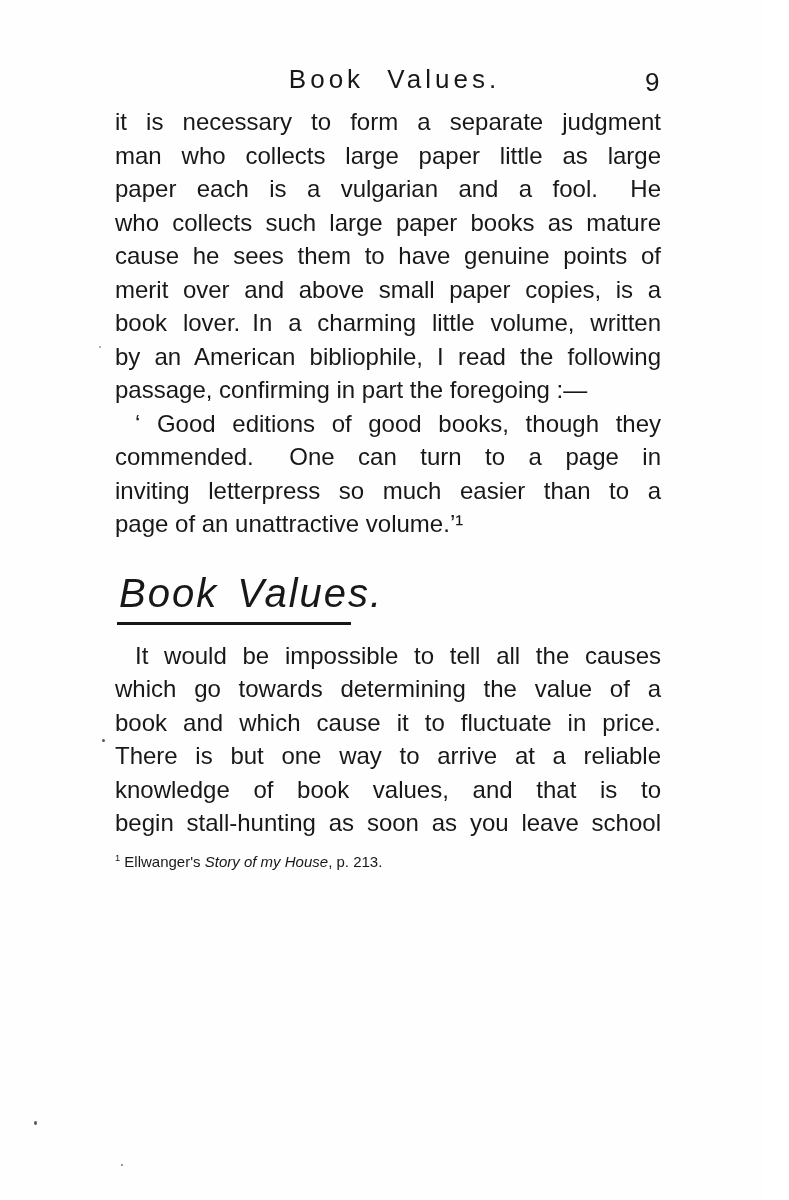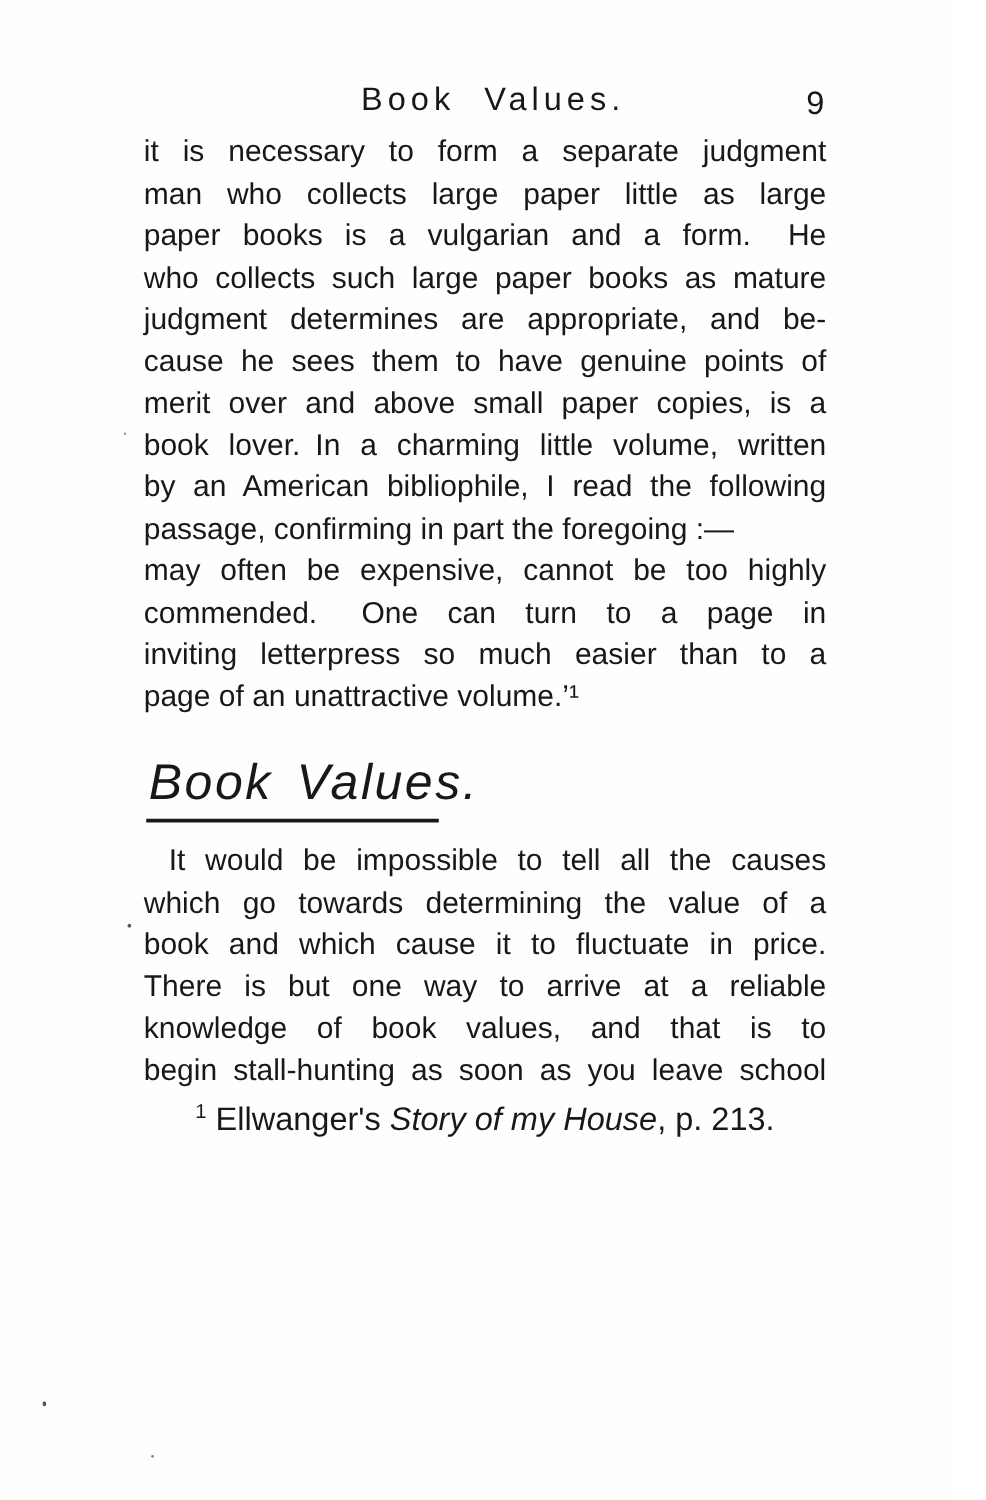--- a/index.html
+++ b/index.html
@@ -73,22 +73,21 @@
     width: 234px;
     height: 3px;
     background: var(--ink);
     margin-top: 7px;
     margin-left: -2px;
   }
   .paragraph.after-heading { margin-top: 14px; }
   
   .footnote {
     margin-top: 9px;
-    text-align: center;
-    font-size: 26px;
+    font-size: 15px;
     line-height: 26px;
   }
   .footnote sup {
     font-size: 0.62em;
     vertical-align: super;
     line-height: 0;
   }
   .footnote i { font-style: italic; }
   
   .speck {
@@ -110,32 +109,31 @@
   <header class="running-head-row">
     <span class="running-head-title">Book Values.</span>
     <span class="page-number">9</span>
   </header>
 
   <main class="text-column">
 
     <div class="paragraph">
         <div class="line">it is necessary to form a separate judgment</div>
         <div class="line">man who collects large paper little as large</div>
-        <div class="line">paper books is a vulgarian and a form.  He</div>
+        <div class="line">paper each is a vulgarian and a fool.  He</div>
         <div class="line">who collects such large paper books as mature</div>
-        <div class="line">judgment determines are appropriate, and be-</div>
         <div class="line">cause he sees them to have genuine points of</div>
         <div class="line">merit over and above small paper copies, is a</div>
         <div class="line">book lover. In a charming little volume, written</div>
         <div class="line">by an American bibliophile, I read the following</div>
         <div class="line final">passage, confirming in part the foregoing :—</div>
       </div>
 
     <div class="paragraph quote">
-        <div class="line">may often be expensive, cannot be too highly</div>
+        <div class="line indent">‘ Good editions of good books, though they</div>
         <div class="line">commended.  One can turn to a page in</div>
         <div class="line">inviting letterpress so much easier than to a</div>
         <div class="line final">page of an unattractive volume.’¹</div>
       </div>
 
     <h1 class="section-heading">
       <span class="section-heading-text">Book Values.</span>
       <span class="heading-rule"></span>
     </h1>
 

